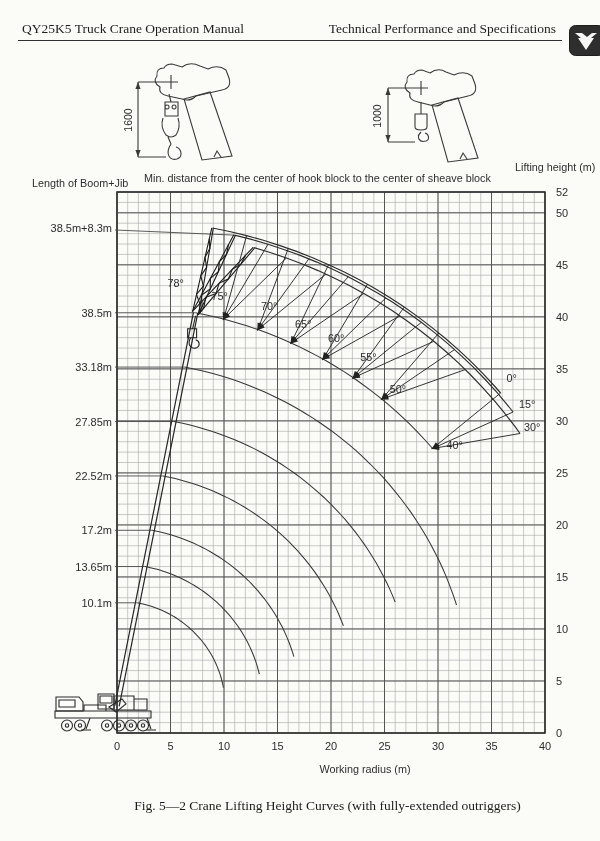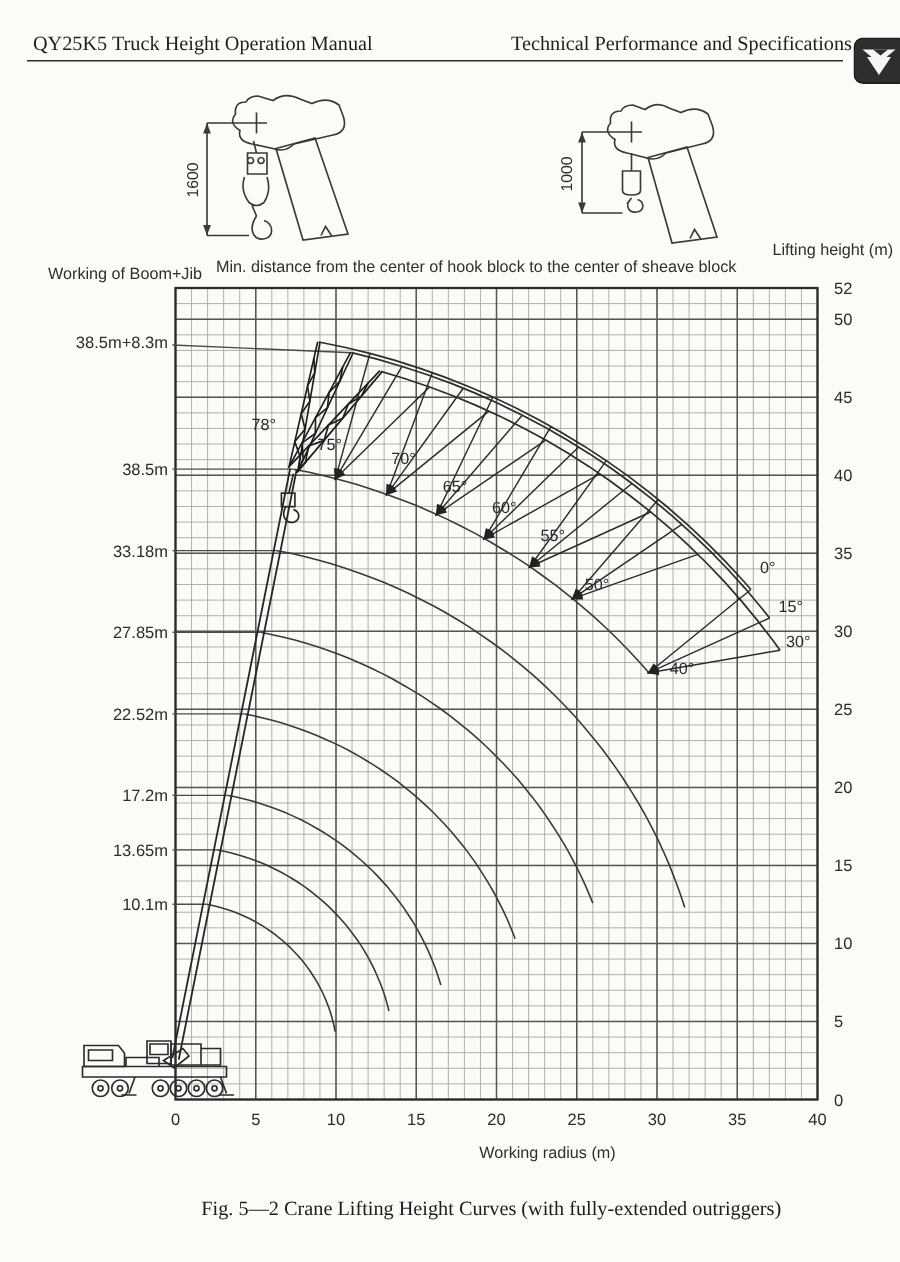--- a/index.html
+++ b/index.html
@@ -1,40 +1,40 @@
 <!DOCTYPE html>
 <html><head>
 <meta charset="utf-8">
 <style>
   html,body{margin:0;padding:0;}
   body{width:600px;height:841px;position:relative;overflow:hidden;
        background:#fbfbf8;font-family:"Liberation Sans",sans-serif;color:#2c2c2c;}
   .hdr{position:absolute;top:21px;font-family:"Liberation Serif",serif;
        font-size:13.5px;color:#1e1e1e;white-space:nowrap;}
   #hdrL{left:22px;}
-  #hdrR{right:32px;}
+  #hdrR{right:44px;}
   #hdrRule{position:absolute;top:40px;left:18px;width:544px;height:1.4px;background:#2f2f2f;}
   #logo{position:absolute;top:25px;left:569px;width:36px;height:31px;}
   .figsvg{position:absolute;}
   #hookL{top:56px;left:120px;}
   #hookR{top:60px;left:368px;}
   .lbl{position:absolute;font-size:10.8px;color:#2e2e2e;white-space:nowrap;}
   #note{top:172px;left:144px;text-align:right;}
   #liftTitle{top:161px;left:515px;}
   #boomTitle{top:177px;left:32px;}
   #radiusTitle{top:763px;left:265px;width:200px;text-align:center;}
   #chart{position:absolute;top:185px;left:0;}
   #caption{position:absolute;top:798px;left:55px;right:0;text-align:center;
            font-family:"Liberation Serif",serif;font-size:13.5px;color:#1c1c1c;}
   svg text{font-family:"Liberation Sans",sans-serif;fill:#2c2c2c;}
 </style>
 </head>
 <body>
 
-<div class="hdr" id="hdrL">QY25K5 Truck Height Operation Manual</div>
+<div class="hdr" id="hdrL">QY25K5 Truck Crane Operation Manual</div>
 <div class="hdr" id="hdrR">Technical Performance and Specifications</div>
 <div id="hdrRule"></div>
 
 <svg id="logo" viewBox="0 0 36 31">
   <rect x="0.5" y="0.5" width="35" height="30" rx="6" fill="#2e2e2e" stroke="#1d1d1d"></rect>
   <path d="M6,8 h22 l-6,5 h3 l-8,12 l-8,-12 h3 z" fill="#f6f6f4"></path>
   <path d="M13,8 l5,4 l5,-4 z" fill="#2e2e2e"></path>
 </svg>
 
 <svg id="hookL" class="figsvg" width="132" height="114" viewBox="0 0 132 114">
@@ -59,21 +59,21 @@
     <path d="M53,42 v12 M47,54 h12 v13 q0,3 -6,3 q-6,0 -6,-3 z"></path>
     <path d="M53,72 c-5,5 -2,11 5,9 c4,-1.5 3,-7 -1,-8 M53,72 l-3,4"></path>
     <path d="M20,28 V82 M20,28 H46 M20,82 H47"></path>
     <path d="M20,28 l-2.6,7 h5.2 z M20,82 l-2.6,-7 h5.2 z" fill="#3a3a3a" stroke="none"></path>
   </g>
   <text x="13" y="56" font-size="10.5" transform="rotate(-90 13 56)" text-anchor="middle">1000</text>
 </svg>
 
 <div class="lbl" id="note">Min. distance from the center of hook block to the center of sheave block</div>
 <div class="lbl" id="liftTitle">Lifting height (m)</div>
-<div class="lbl" id="boomTitle">Working of Boom+Jib</div>
+<div class="lbl" id="boomTitle">Length of Boom+Jib</div>
 <div class="lbl" id="radiusTitle">Working radius (m)</div>
 
 <svg id="chart" width="600" height="600" viewBox="0 185 600 600">
   <g stroke="#a0a09e" stroke-width="0.55">
       <line x1="117" y1="192" x2="117" y2="733"></line>
       <line x1="127.7" y1="192" x2="127.7" y2="733"></line>
       <line x1="138.4" y1="192" x2="138.4" y2="733"></line>
       <line x1="149.1" y1="192" x2="149.1" y2="733"></line>
       <line x1="159.8" y1="192" x2="159.8" y2="733"></line>
       <line x1="170.5" y1="192" x2="170.5" y2="733"></line>

